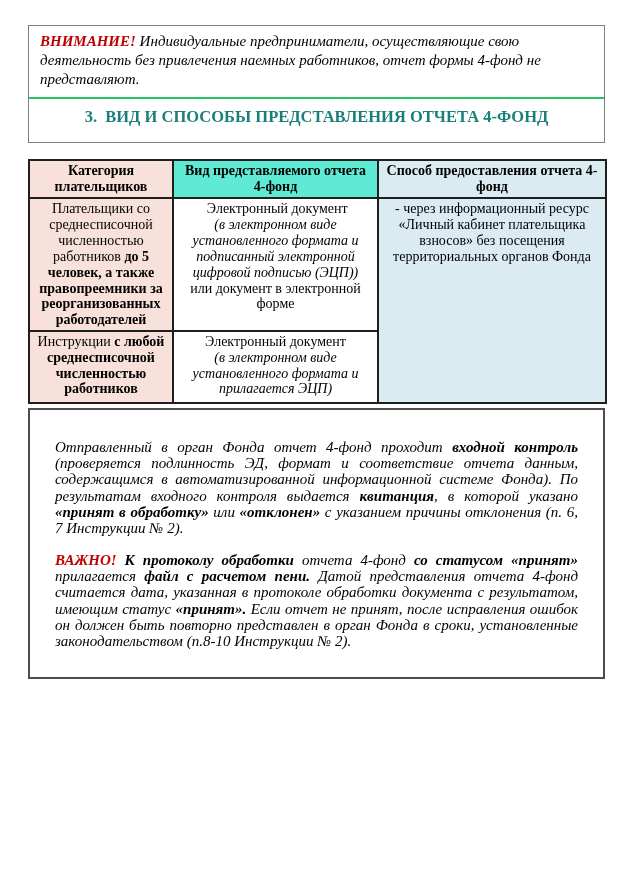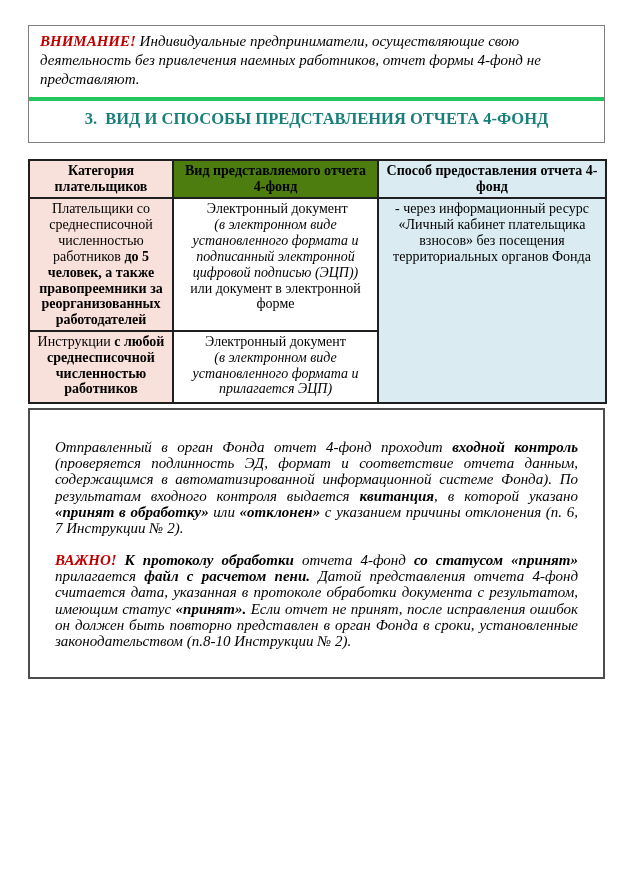--- a/index.html
+++ b/index.html
@@ -4,27 +4,27 @@
 <style>
   html,body{margin:0;padding:0;background:#ffffff;}
   body{font-family:"Liberation Serif","DejaVu Serif",serif;color:#000;}
   .page{position:relative;width:620px;height:878px;background:#fff;overflow:hidden;border-radius:9px;}
   .content{position:absolute;left:28px;top:25px;width:577px;}
 
   
   .notice-box{border:1px solid #7f7f7f;background:#fff;}
   .notice-cell{padding:6px 11px 9px 11px;min-height:37px;box-sizing:border-box;}
   .para{font-style:italic;font-size:15px;line-height:1.25;margin:0;}
-  .heading-cell{border-top:4px solid #22c55e;height:45px;box-sizing:border-box;padding-top:9px;}
+  .heading-cell{border-top:2px solid #22c55e;height:45px;box-sizing:border-box;padding-top:9px;}
   .heading{margin:0;font-size:16.5px;font-weight:bold;font-style:normal;color:#1A7F7A;text-align:center;line-height:1.1;}
 
   
   table{border-collapse:collapse;width:577px;margin-top:16px;table-layout:fixed;}
   th,td{border:2px solid #1f1f1f;padding:2px 5px;font-size:14px;box-sizing:border-box;}
-  th{font-weight:bold;text-align:center;vertical-align:middle;line-height:1.15;height:33px;background:#4d7c0f;}
+  th{font-weight:bold;text-align:center;vertical-align:middle;line-height:1.15;height:33px;background:#5eead4;}
   td{vertical-align:top;line-height:1.13;white-space:pre-wrap;text-align:center;}
   .c1{width:144px;}
   .c2{width:205px;}
   .c3{width:228px;}
   th.c1,td.c1{background:#F8E1DB;}
   th.c3,td.c3{background:#DAEBF1;}
   td.c3{text-align:center;}
   tr.r1 td{height:131px;}
   tr.r2 td{height:72px;}
 

